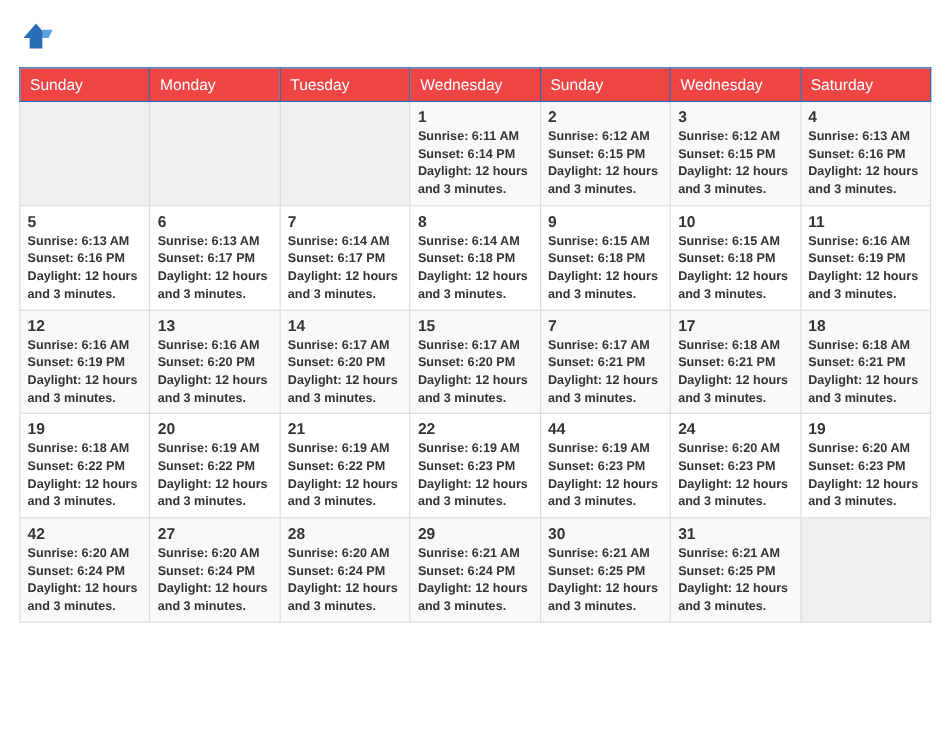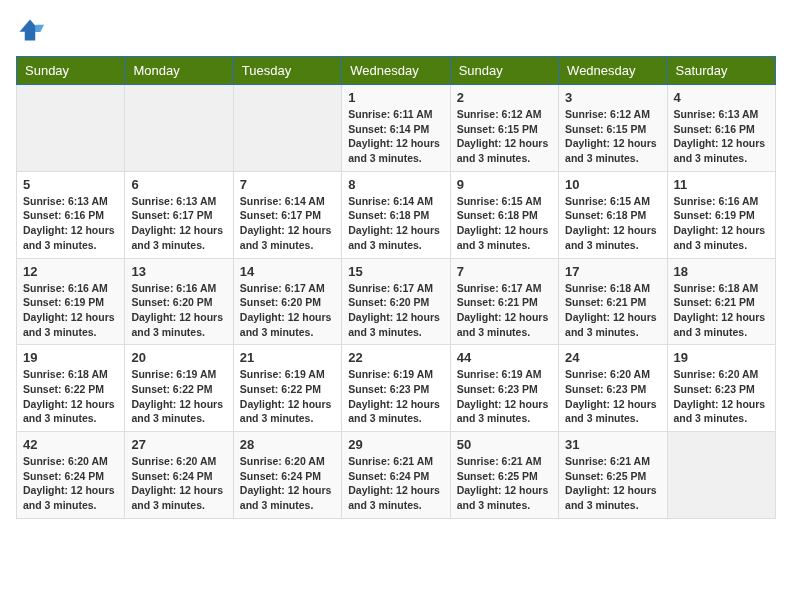--- a/index.html
+++ b/index.html
@@ -43,21 +43,21 @@
     .subtitle {
       font-size: 15px;
       color: #555;
     }
     .calendar {
       width: 100%;
       border-collapse: collapse;
       border: 1px solid #ccc;
     }
     .calendar th {
-      background-color: #4d7c0f;
+      background-color: #ef4444;
       color: #fff;
       text-align: left;
       padding: 6px 8px;
       font-size: 13px;
       font-weight: normal;
       border: 1px solid #2a6db5;
     }
     .calendar td {
       vertical-align: top;
       padding: 5px 6px;
@@ -245,21 +245,21 @@
         </td>
         <td>
           <span class="day-number">28</span>
           <div class="day-info">Sunrise: 6:20 AM<br>Sunset: 6:24 PM<br>Daylight: 12 hours and 3 minutes.</div>
         </td>
         <td>
           <span class="day-number">29</span>
           <div class="day-info">Sunrise: 6:21 AM<br>Sunset: 6:24 PM<br>Daylight: 12 hours and 3 minutes.</div>
         </td>
         <td>
-          <span class="day-number">50</span>
+          <span class="day-number">30</span>
           <div class="day-info">Sunrise: 6:21 AM<br>Sunset: 6:25 PM<br>Daylight: 12 hours and 3 minutes.</div>
         </td>
         <td>
           <span class="day-number">31</span>
           <div class="day-info">Sunrise: 6:21 AM<br>Sunset: 6:25 PM<br>Daylight: 12 hours and 3 minutes.</div>
         </td>
         <td class="empty-cell"></td>
       </tr>
     </tbody>
 </table>

